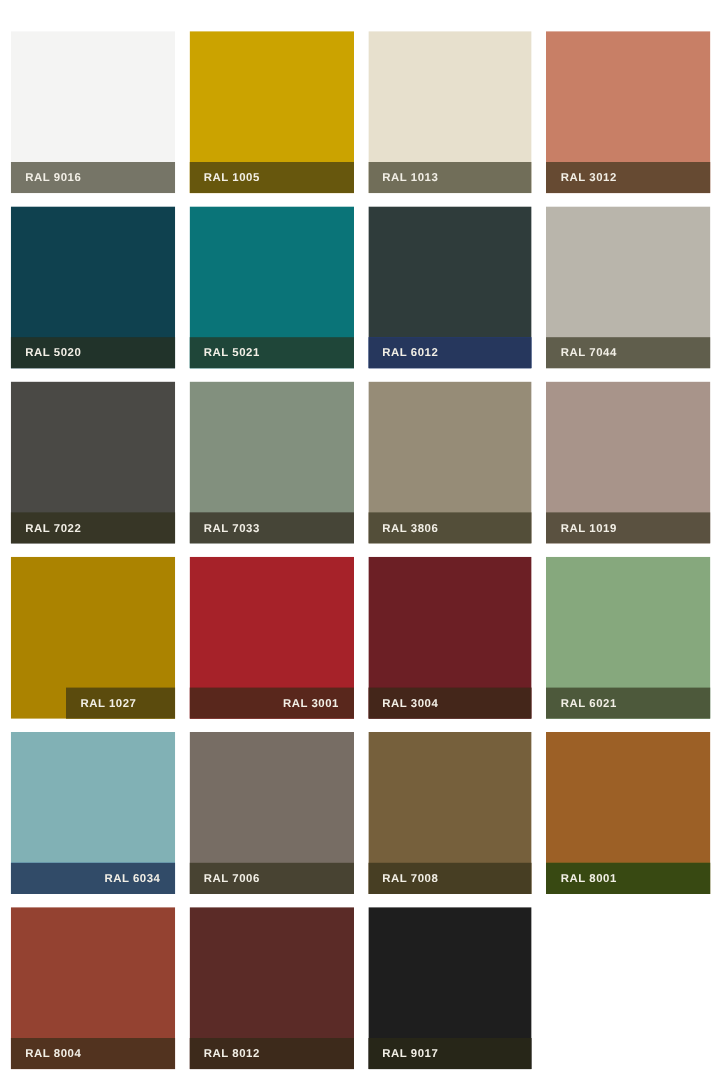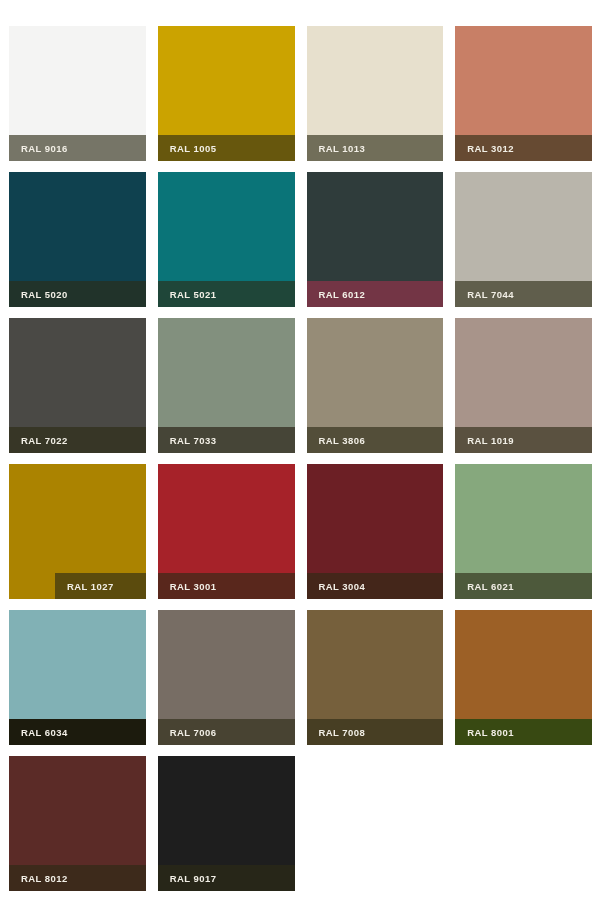--- a/index.html
+++ b/index.html
@@ -109,21 +109,21 @@
       </div>
     </div>
     <div class="swatch-card">
       <div class="swatch-color" style="background: rgb(10, 116, 120);"></div>
       <div class="swatch-label-band" style="background: rgb(10, 116, 120);">
         <span class="swatch-label-text">RAL 5021</span>
       </div>
     </div>
     <div class="swatch-card">
       <div class="swatch-color" style="background: rgb(47, 60, 59);"></div>
-      <div class="swatch-label-band" style="background: #ec4899;">
+      <div class="swatch-label-band" style="background: #1d4ed8;">
         <span class="swatch-label-text">RAL 6012</span>
       </div>
     </div>
     <div class="swatch-card">
       <div class="swatch-color" style="background: rgb(185, 181, 171);"></div>
       <div class="swatch-label-band" style="background: rgb(185, 181, 171);">
         <span class="swatch-label-text">RAL 7044</span>
       </div>
     </div>
     <div class="swatch-card">
@@ -151,39 +151,39 @@
       </div>
     </div>
     <div class="swatch-card">
       <div class="swatch-color" style="background: rgb(171, 131, 0);"></div>
       <div class="swatch-label-band" style="background: rgb(171, 131, 0); margin-left: 46px;">
         <span class="swatch-label-text">RAL 1027</span>
       </div>
     </div>
     <div class="swatch-card">
       <div class="swatch-color" style="background: rgb(166, 34, 41);"></div>
-      <div class="swatch-label-band" style="background: rgb(166, 34, 41);">
+      <div class="swatch-label-band" style="background: rgb(166, 34, 41); justify-content: flex-end;">
         <span class="swatch-label-text">RAL 3001</span>
       </div>
     </div>
     <div class="swatch-card">
       <div class="swatch-color" style="background: rgb(108, 31, 37);"></div>
       <div class="swatch-label-band" style="background: rgb(108, 31, 37);">
         <span class="swatch-label-text">RAL 3004</span>
       </div>
     </div>
     <div class="swatch-card">
       <div class="swatch-color" style="background: rgb(134, 168, 125);"></div>
       <div class="swatch-label-band" style="background: rgb(134, 168, 125);">
         <span class="swatch-label-text">RAL 6021</span>
       </div>
     </div>
     <div class="swatch-card">
       <div class="swatch-color" style="background: rgb(129, 177, 181);"></div>
-      <div class="swatch-label-band" style="background: #000000;">
+      <div class="swatch-label-band" style="background: #3b82f6; justify-content: flex-end;">
         <span class="swatch-label-text">RAL 6034</span>
       </div>
     </div>
     <div class="swatch-card">
       <div class="swatch-color" style="background: rgb(119, 109, 100);"></div>
       <div class="swatch-label-band" style="background: rgb(119, 109, 100);">
         <span class="swatch-label-text">RAL 7006</span>
       </div>
     </div>
     <div class="swatch-card">
@@ -192,20 +192,26 @@
         <span class="swatch-label-text">RAL 7008</span>
       </div>
     </div>
     <div class="swatch-card">
       <div class="swatch-color" style="background: rgb(156, 96, 38);"></div>
       <div class="swatch-label-band" style="background: #4d7c0f; text-align: center;">
         <span class="swatch-label-text">RAL 8001</span>
       </div>
     </div>
     <div class="swatch-card">
+      <div class="swatch-color" style="background: rgb(148, 66, 49);"></div>
+      <div class="swatch-label-band" style="background: rgb(148, 66, 49);">
+        <span class="swatch-label-text">RAL 8004</span>
+      </div>
+    </div>
+    <div class="swatch-card">
       <div class="swatch-color" style="background: rgb(91, 43, 39);"></div>
       <div class="swatch-label-band" style="background: rgb(91, 43, 39);">
         <span class="swatch-label-text">RAL 8012</span>
       </div>
     </div>
     <div class="swatch-card">
       <div class="swatch-color" style="background: rgb(30, 30, 30);"></div>
       <div class="swatch-label-band" style="background: rgb(30, 30, 30);">
         <span class="swatch-label-text">RAL 9017</span>
       </div>

